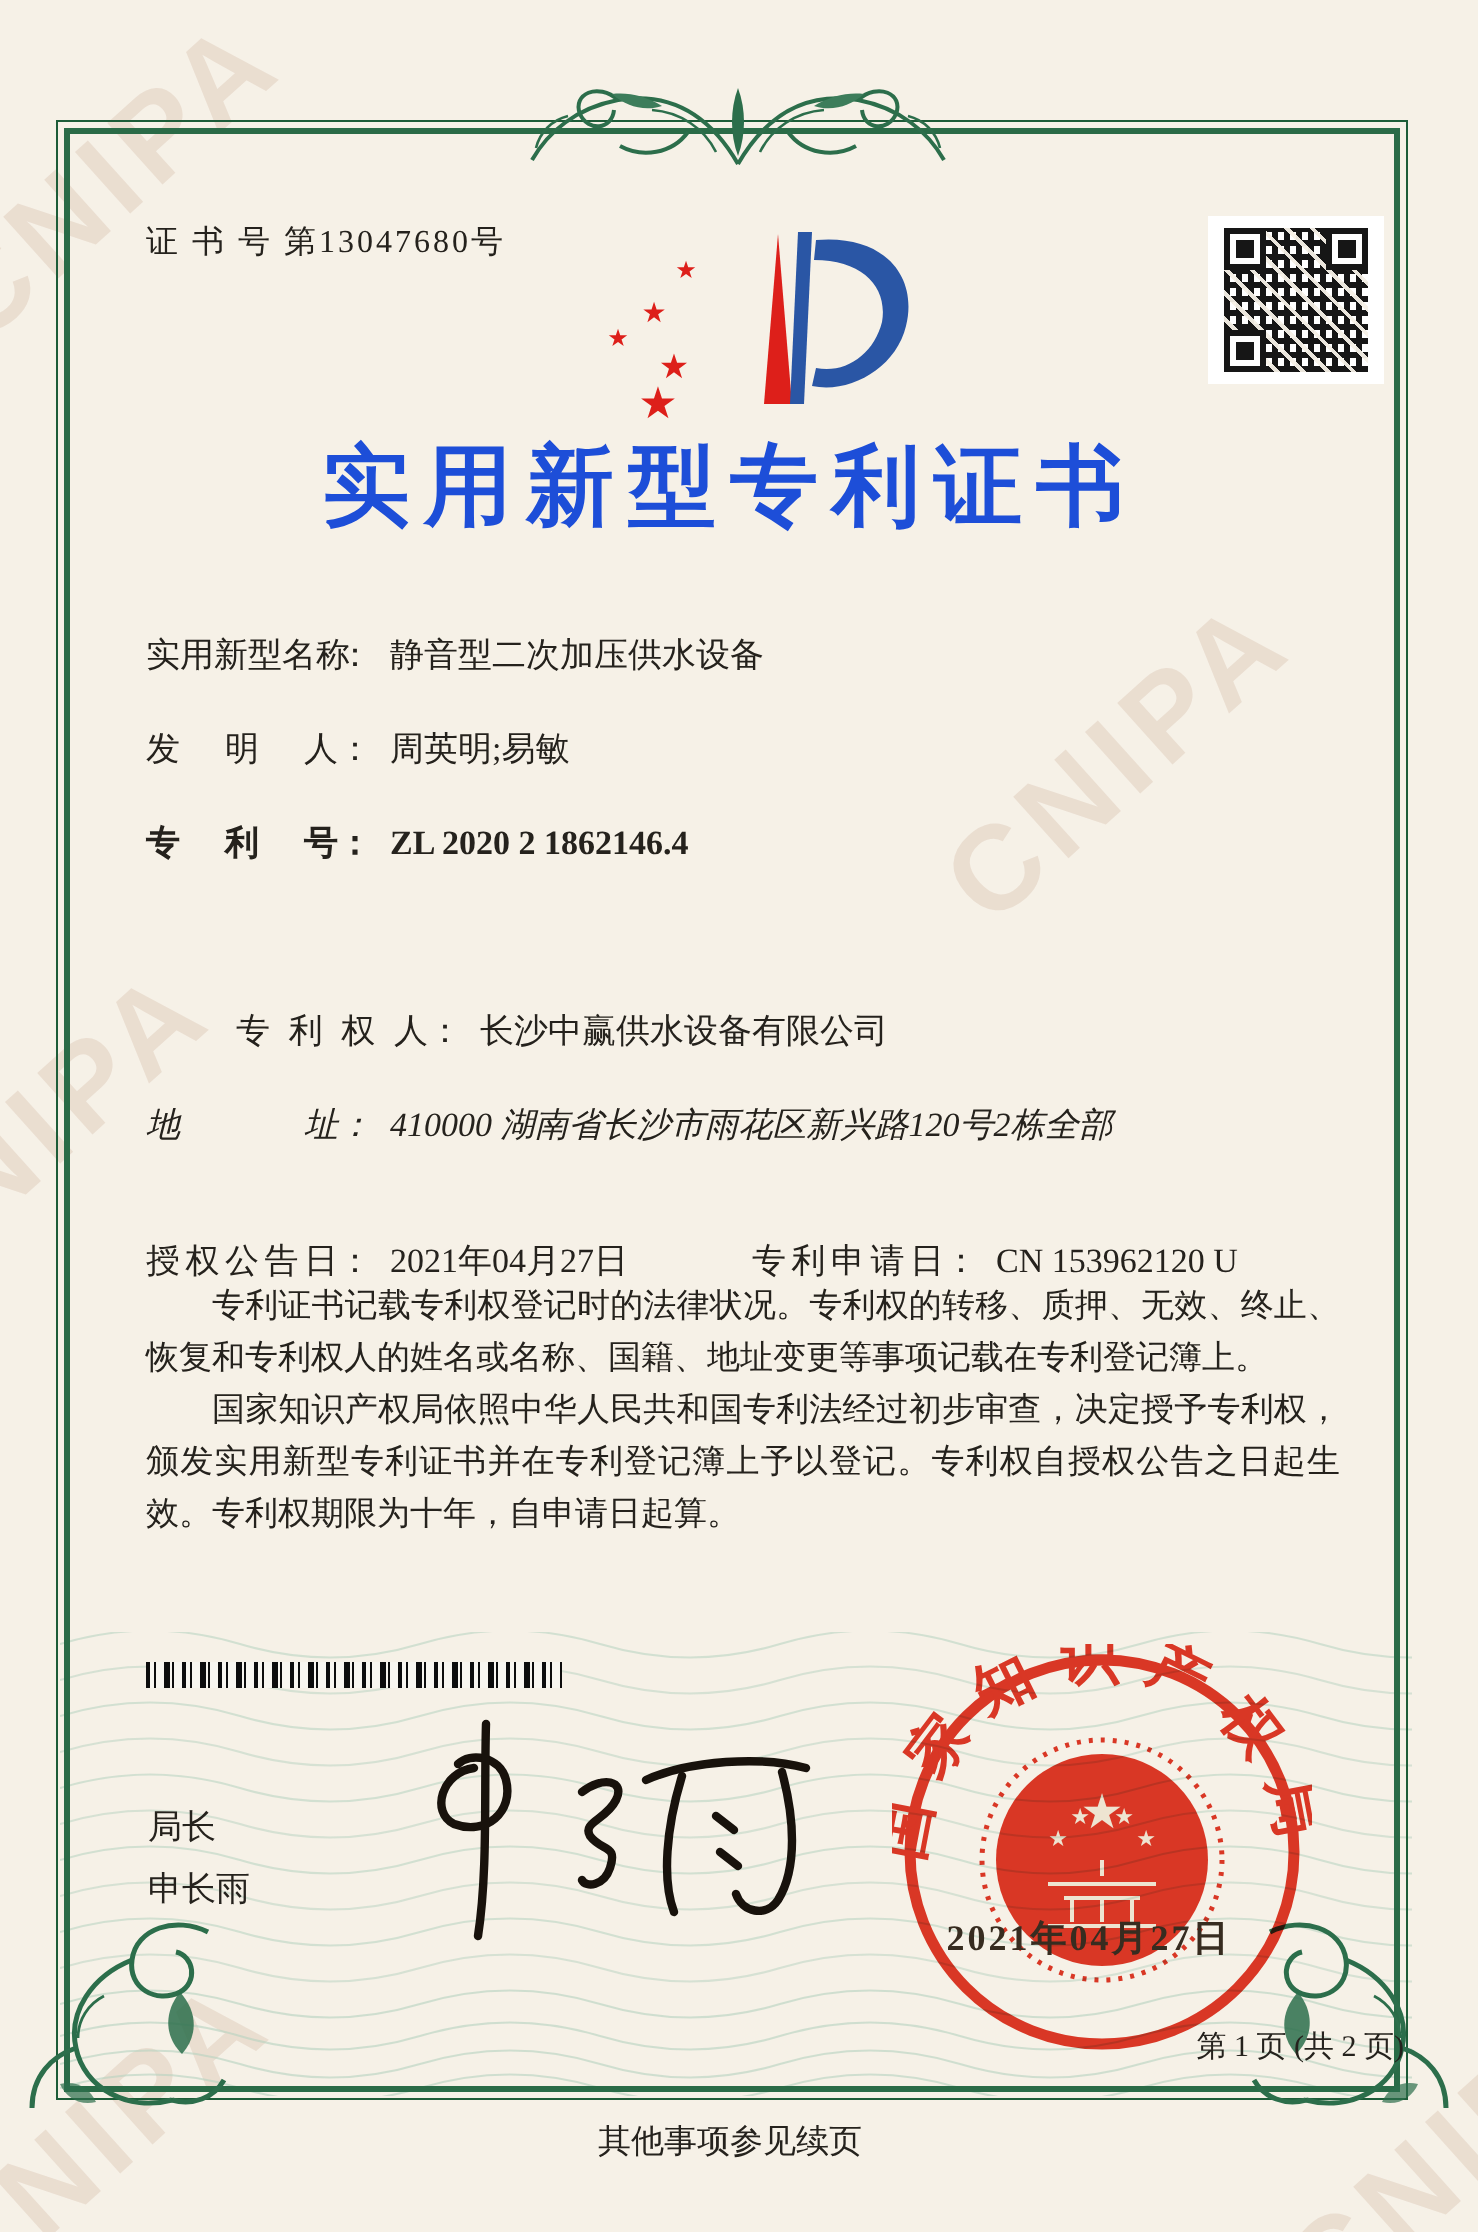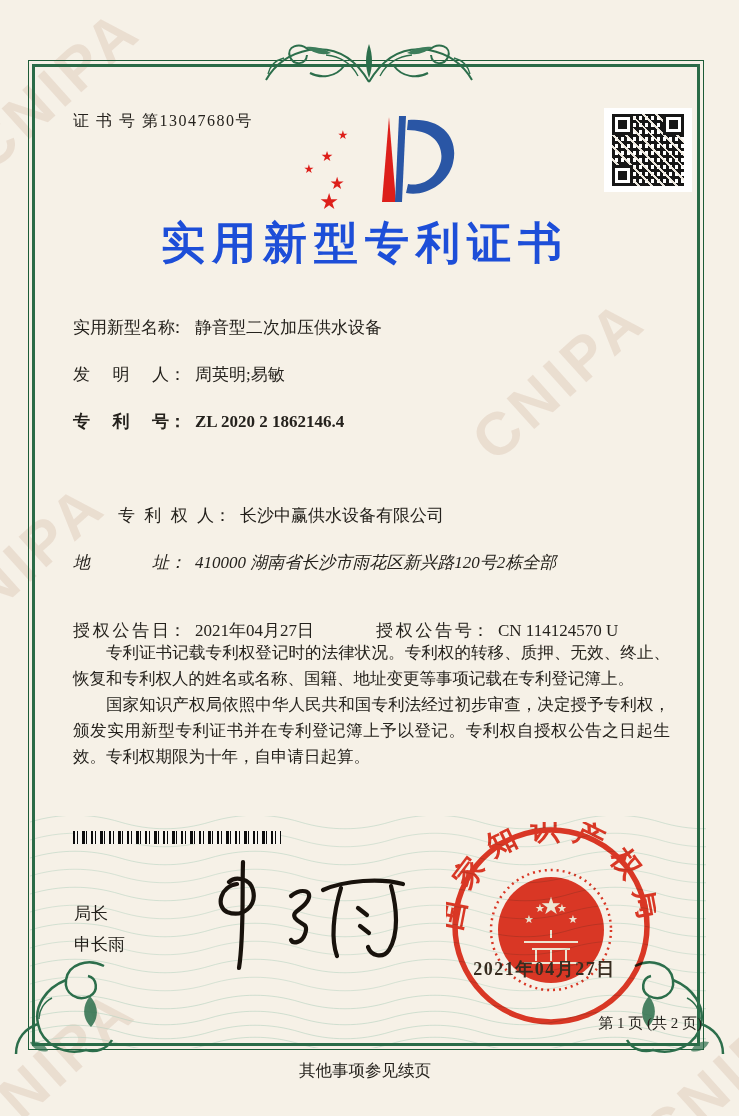--- a/index.html
+++ b/index.html
@@ -170,21 +170,21 @@
   </div>
   <div class="row" style="top:504px;margin-left:45px;">
     <span class="flabel">专利权人</span><span>：</span><span class="fvalue">长沙中赢供水设备有限公司</span>
   </div>
   <div class="row" style="top:551px;font-style:italic;">
     <span class="flabel">地址</span><span>：</span><span class="fvalue">410000 湖南省长沙市雨花区新兴路120号2栋全部</span>
   </div>
   <div class="row" style="top:598px;margin-top:21px;">
     <span class="flabel">授权公告日</span><span>：</span><span class="fvalue">2021年04月27日</span>
     <span class="grant2">
-      <span class="flabel">授权公告号</span><span>：</span><span class="fvalue">CN 114124570 U</span>
+      <span class="flabel">专利申请日</span><span>：</span><span class="fvalue">CN 153962120 U</span>
     </span>
   </div>
 
   <div class="body">
     <p>专利证书记载专利权登记时的法律状况。专利权的转移、质押、无效、终止、恢复和专利权人的姓名或名称、国籍、地址变更等事项记载在专利登记簿上。</p>
     <p>国家知识产权局依照中华人民共和国专利法经过初步审查，决定授予专利权，颁发实用新型专利证书并在专利登记簿上予以登记。专利权自授权公告之日起生效。专利权期限为十年，自申请日起算。</p>
   </div>
 
   <div class="barcode"></div>
 

